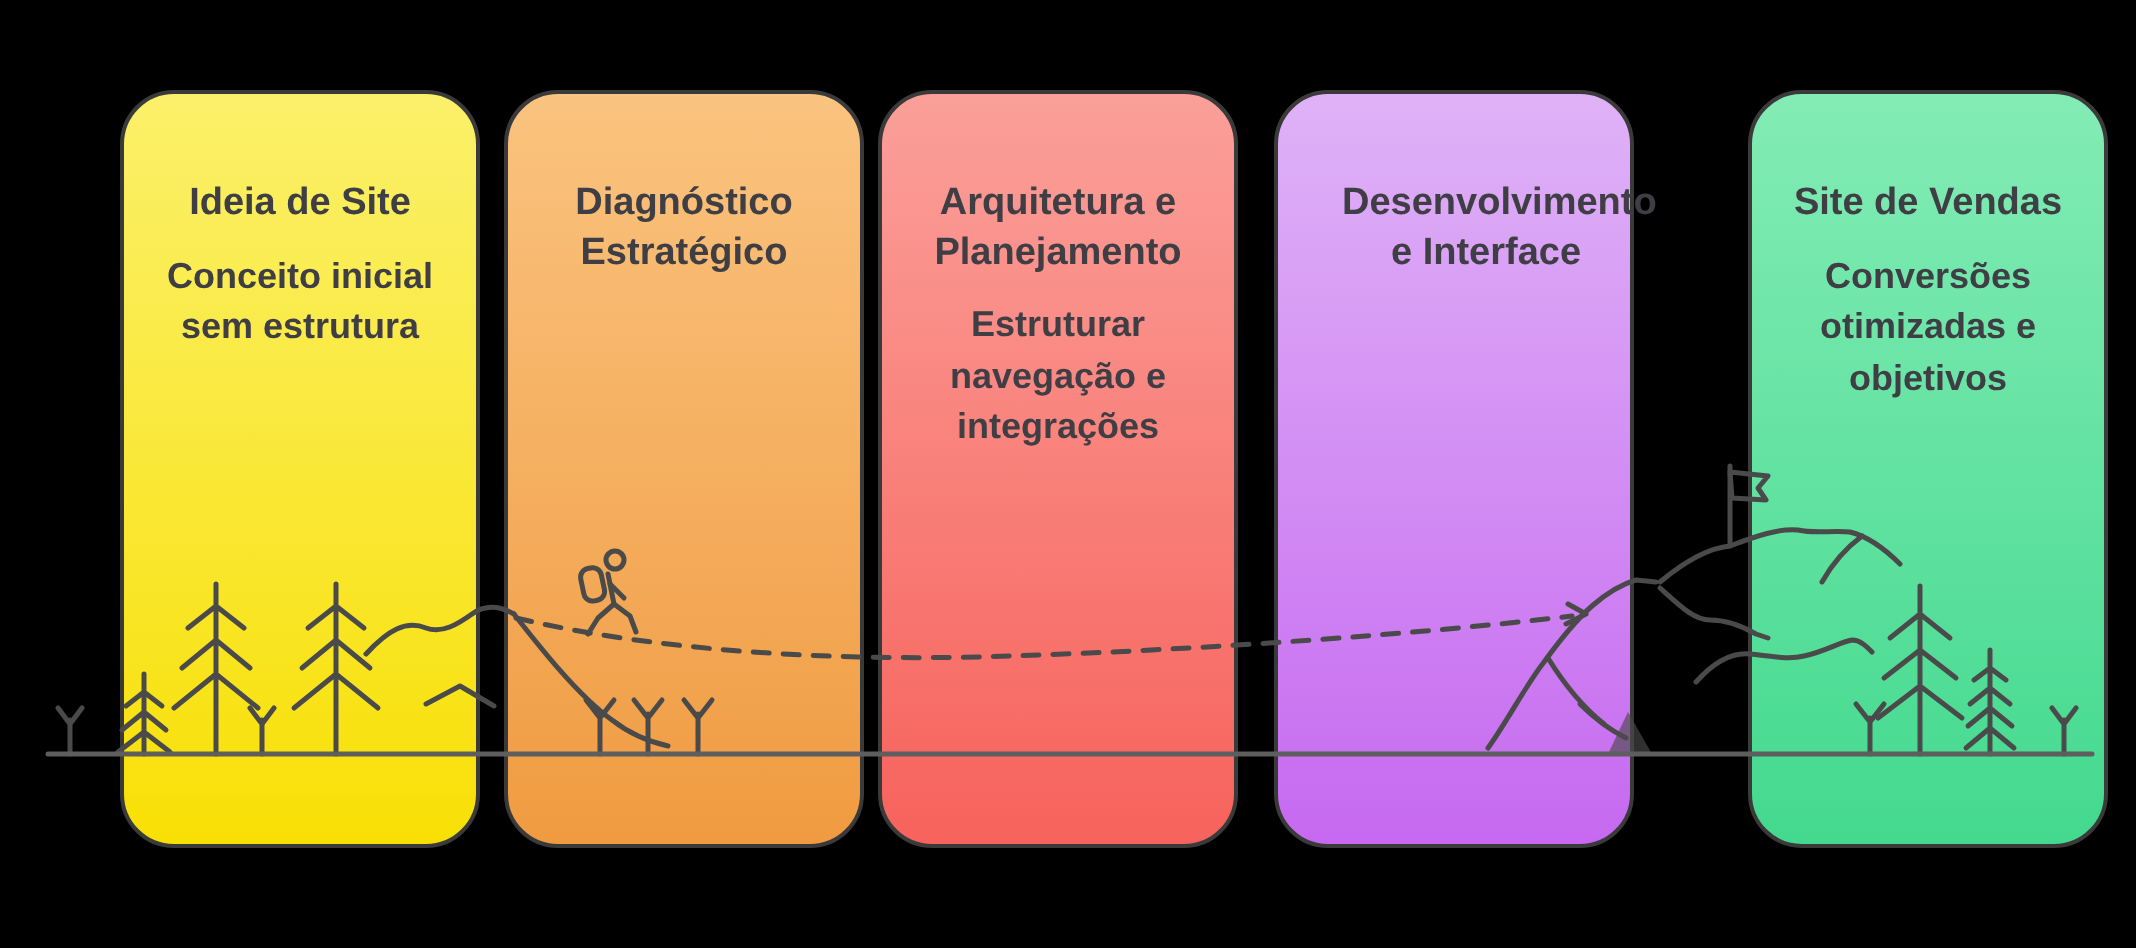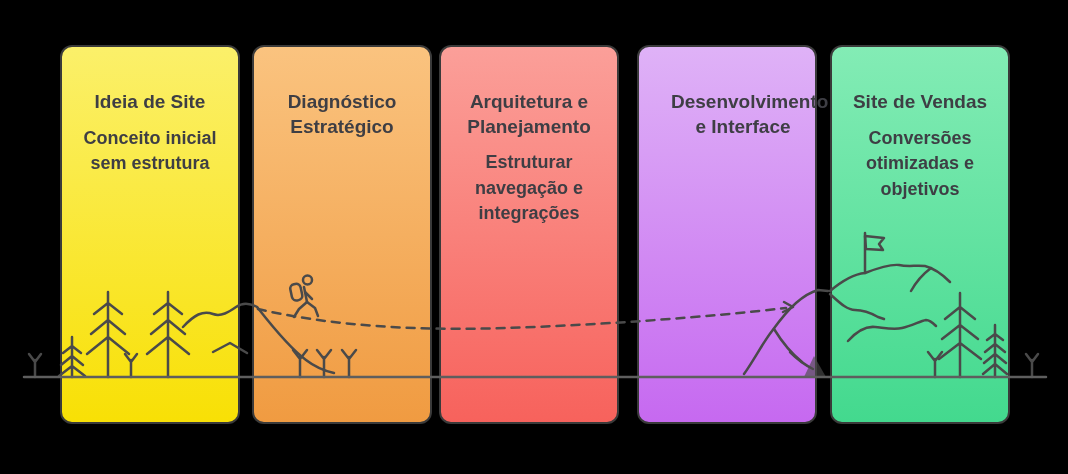--- a/index.html
+++ b/index.html
@@ -8,21 +8,21 @@
     width:1068px;height:474px;
     background:var(--bg,#000);
     overflow:hidden;
     font-family:"Liberation Sans", sans-serif;
   }
   .card{
     position:absolute;
     top:45px;height:379px;width:180px;
     box-sizing:border-box;
     border:2.5px solid var(--border,#3a3a3a);
-    border-radius:12px;
+    border-radius:27px;
     padding-top:43px;
     z-index:1;
   }
   .card-1{left:60px;}
   .card-2{left:252px;}
   .card-3{left:439px;}
   .card-4{left:637px;padding-left:32px;}
   .card-5{left:830px;}
   .card-title{
     font-size:19px;font-weight:700;
@@ -67,21 +67,21 @@
 
   <div class="card card-3" style="background: linear-gradient(rgb(251, 159, 153), rgb(247, 98, 92));">
     <div class="card-title">Arquitetura e Planejamento</div>
     <div class="card-sub">Estruturar navegação e integrações</div>
   </div>
 
   <div class="card card-4" style="background: linear-gradient(rgb(223, 178, 247), rgb(198, 105, 240));">
     <div class="card-title">Desenvolvimento e Interface</div>
   </div>
 
-  <div class="card card-5" style="background: linear-gradient(rgb(131, 236, 181), rgb(67, 217, 142));">
+  <div class="card card-5" style="background: linear-gradient(rgb(131, 236, 181), rgb(67, 217, 142)); margin-left: 44px;">
     <div class="card-title">Site de Vendas</div>
     <div class="card-sub">Conversões otimizadas e objetivos</div>
   </div>
 
   <svg class="art" width="1068" height="474" viewBox="0 0 1068 474">
 
     <g>
       <path d="M72,337 V377 M63,353 L72,346 L81,353 M61,365 L72,356 L83,365 M59,376 L72,366 L85,376"></path>
     </g>
     <g>

